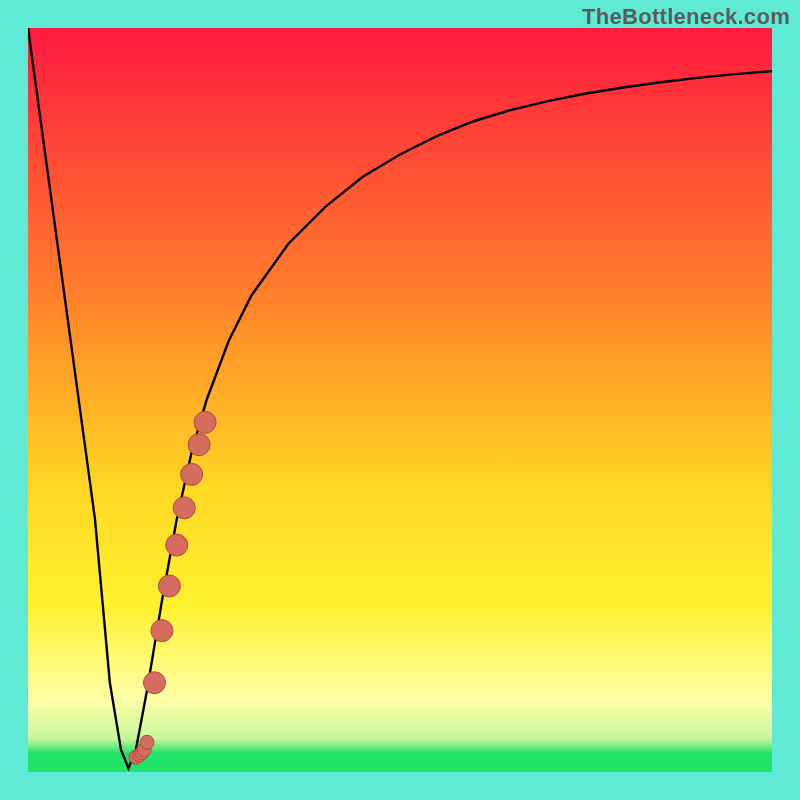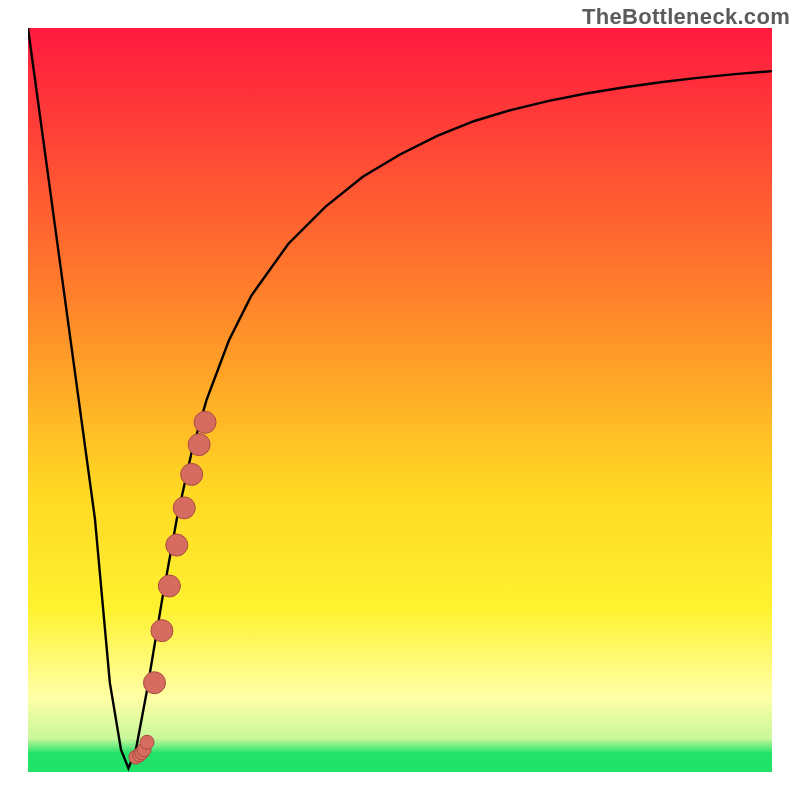--- a/index.html
+++ b/index.html
@@ -8,21 +8,21 @@
     width: 800px;
     height: 800px;
     overflow: hidden;
     background: #000;
     font-family: Arial, Helvetica, sans-serif;
   }
   .frame {
     position: relative;
     width: 800px;
     height: 800px;
-    background: #ffffff;
+    background: #5eead4;
   }
   .watermark {
     position: absolute;
     top: 4px;
     right: 10px;
     color: #5b5b5b;
     font-size: 22px;
     font-weight: 600;
     letter-spacing: 0.3px;
     z-index: 50;

